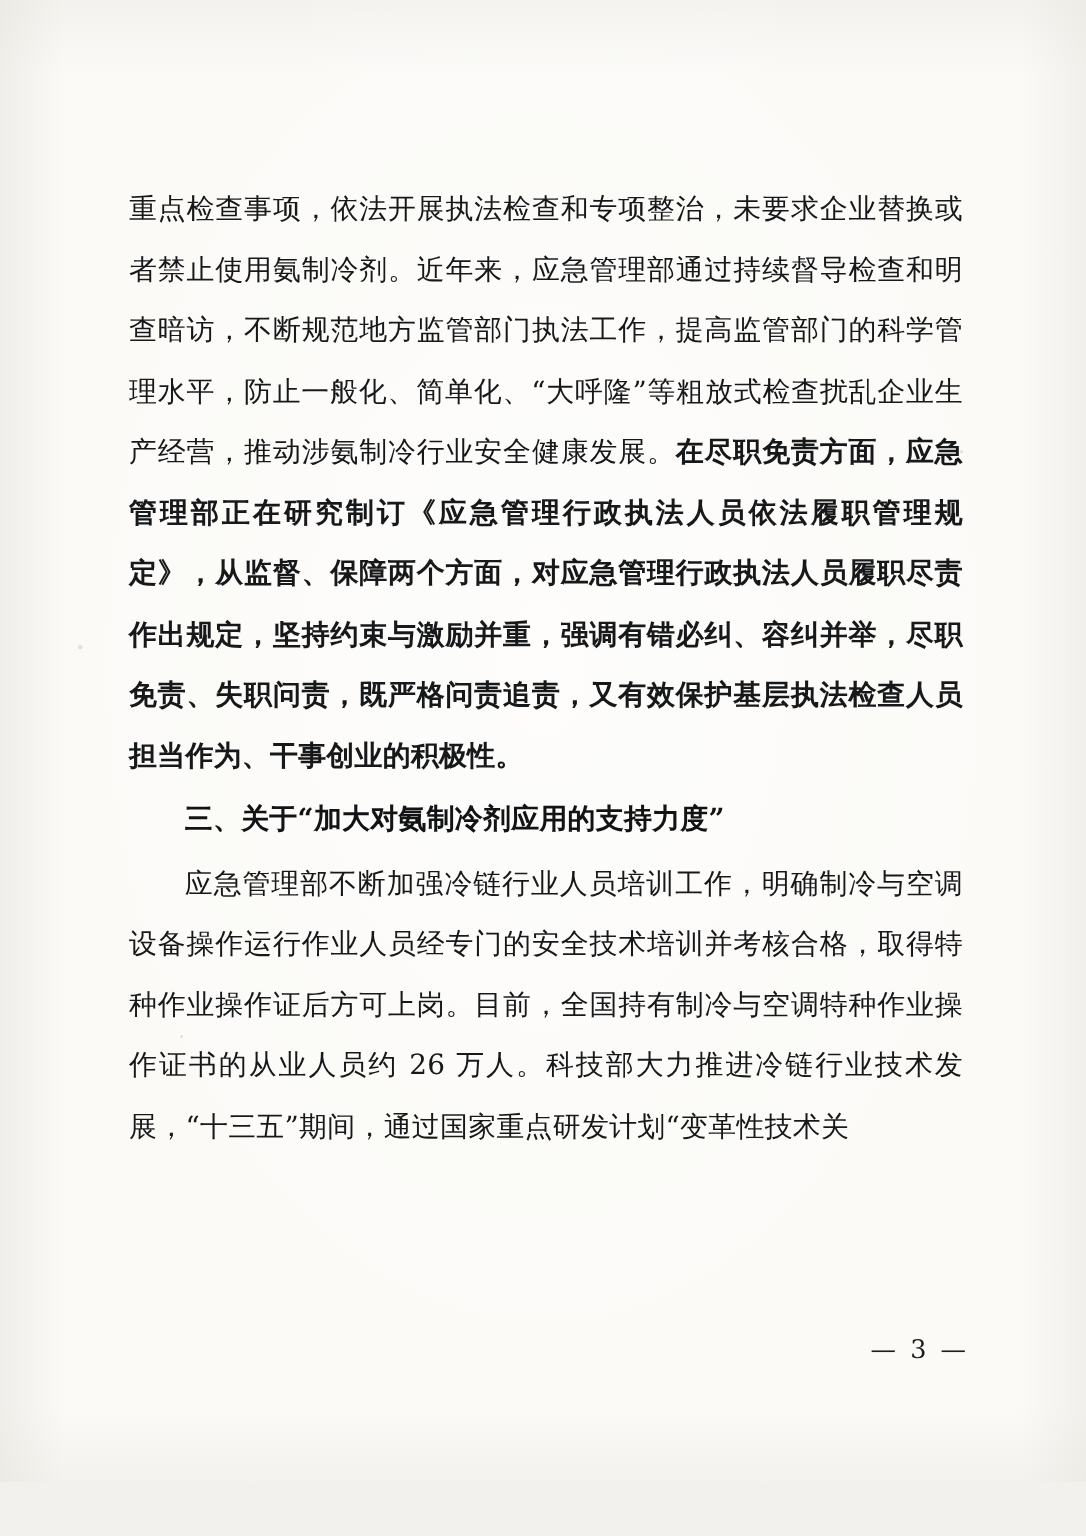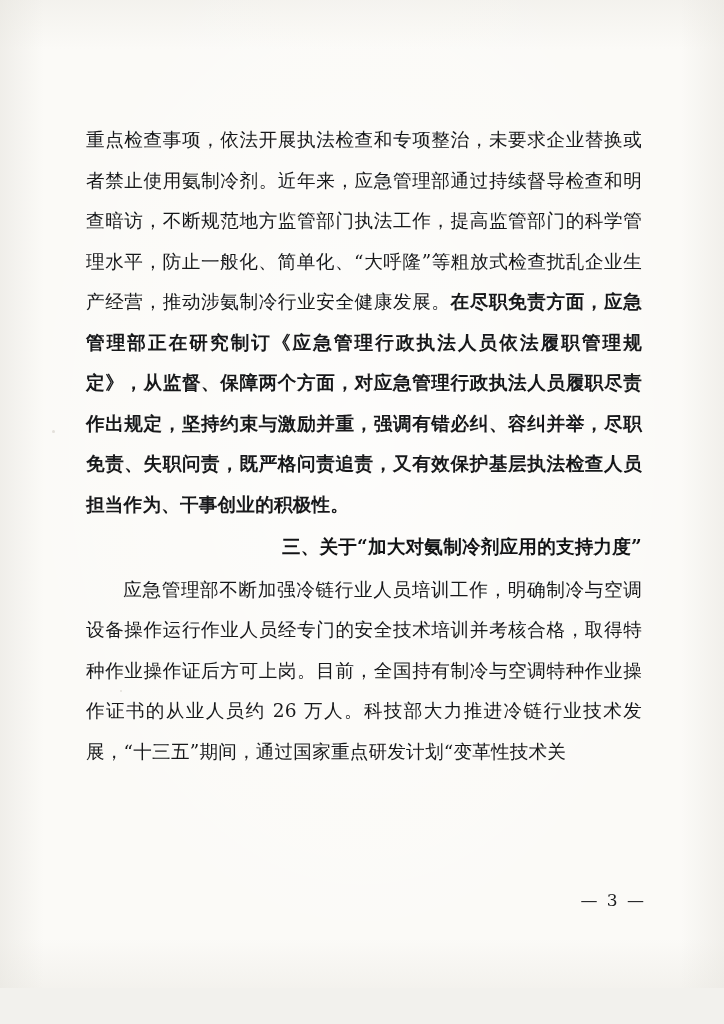--- a/index.html
+++ b/index.html
@@ -51,21 +51,20 @@
   }
   h3.heading {
     margin: 0 0 2px 0;
     font-family: "DejaVu Serif", "Liberation Serif", serif;
     font-size: 18.6px;
     line-height: 40.5px;
     font-weight: 700;
     color: #121315;
     text-indent: 2em;
     letter-spacing: 0.2px;
-    text-align: right;
   }
   #page-number {
     position: absolute;
     right: 78px;
     bottom: 78px;
     font-family: "DejaVu Serif", "Liberation Serif", serif;
     font-size: 17px;
     color: #1b1c1e;
     letter-spacing: 2px;
   }

